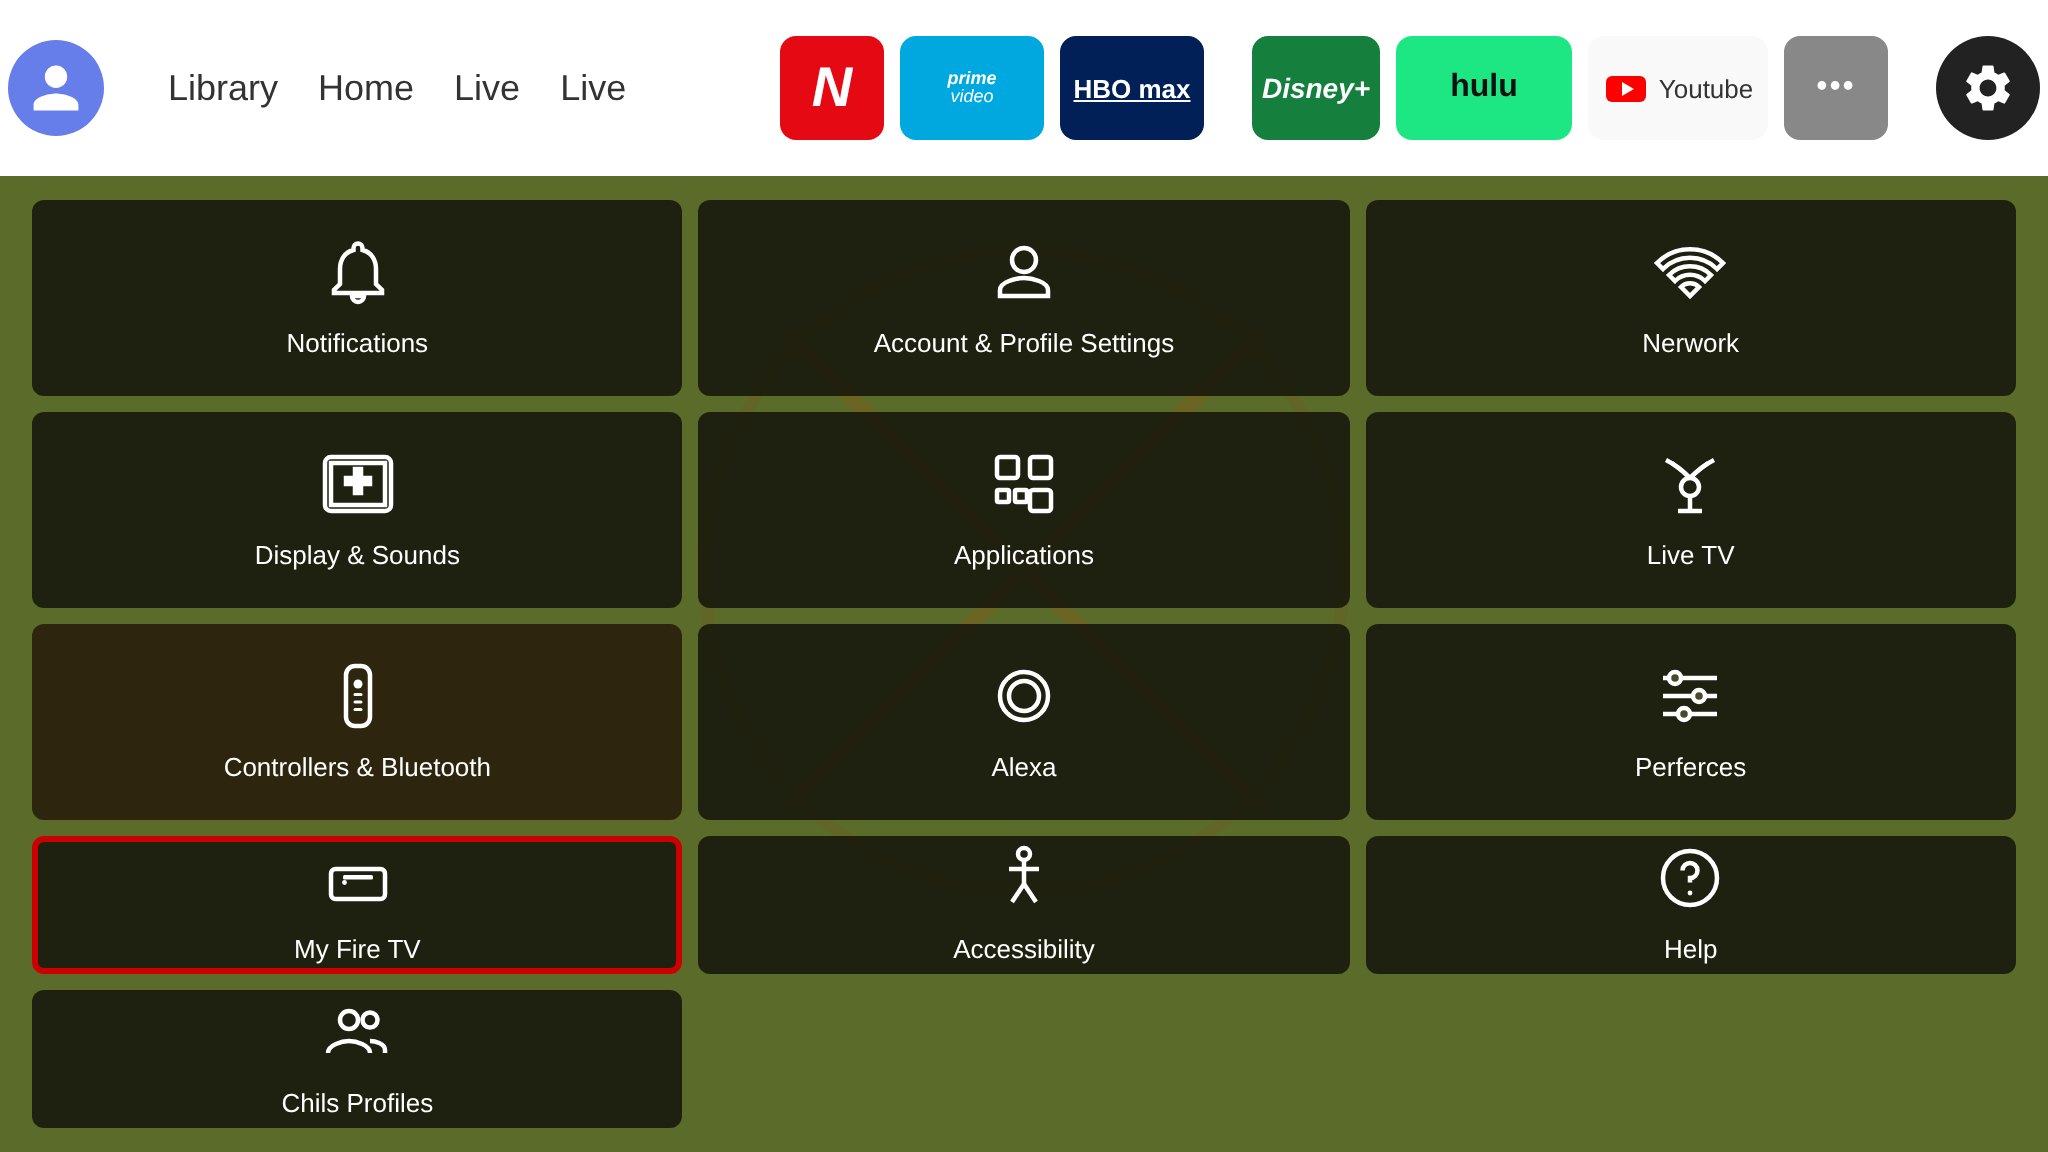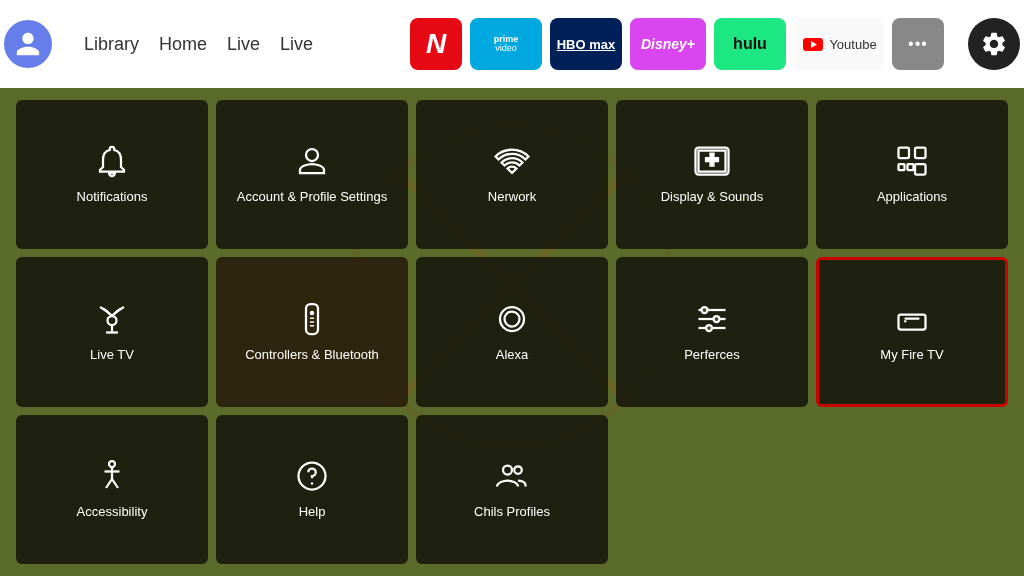--- a/index.html
+++ b/index.html
@@ -120,33 +120,34 @@
       width: 72px;
     }
     .hbo-btn span {
       color: white;
       font-size: 13px;
       font-weight: bold;
       text-decoration: underline;
     }
 
     .disney-btn {
-      background: #d946ef;
-      width: 76px;
+      background: #15803d;
+      width: 64px;
+      margin-left: 16px;
     }
     .disney-btn span {
       color: white;
       font-size: 14px;
       font-weight: 900;
       font-style: italic;
     }
 
     .hulu-btn {
       background: #1ce783;
-      width: 72px;
+      width: 88px;
     }
     .hulu-btn span {
       color: #111;
       font-size: 16px;
       font-weight: bold;
     }
 
     .youtube-btn {
       background: #f9f9f9;
       width: 90px;
@@ -189,21 +190,21 @@
       height: 28px;
       fill: white;
     }
 
     
     .grid-container {
       position: relative;
       z-index: 5;
       padding: 12px 16px;
       display: grid;
-      grid-template-columns: repeat(5, 1fr);
+      grid-template-columns: repeat(3, 1fr);
       grid-template-rows: repeat(3, 1fr);
       gap: 8px;
       height: calc(576px - 88px);
     }
 
     .grid-cell {
       background: rgba(20, 20, 10, 0.85);
       border-radius: 6px;
       display: flex;
       flex-direction: column;
@@ -237,20 +238,21 @@
 
     .controllers-cell {
       background: rgba(40, 30, 10, 0.9);
     }
 
     
     .prime-inner {
       display: flex;
       flex-direction: column;
       align-items: center;
+      font-style: italic;
     }
   </style>
 </head>
 <body>
 
 <div class="watermark">
   <svg viewBox="0 0 200 200" xmlns="http://www.w3.org/2000/svg">
 
     <ellipse cx="100" cy="100" rx="80" ry="80" fill="none" stroke="#8B4513" stroke-width="3"></ellipse>
 

